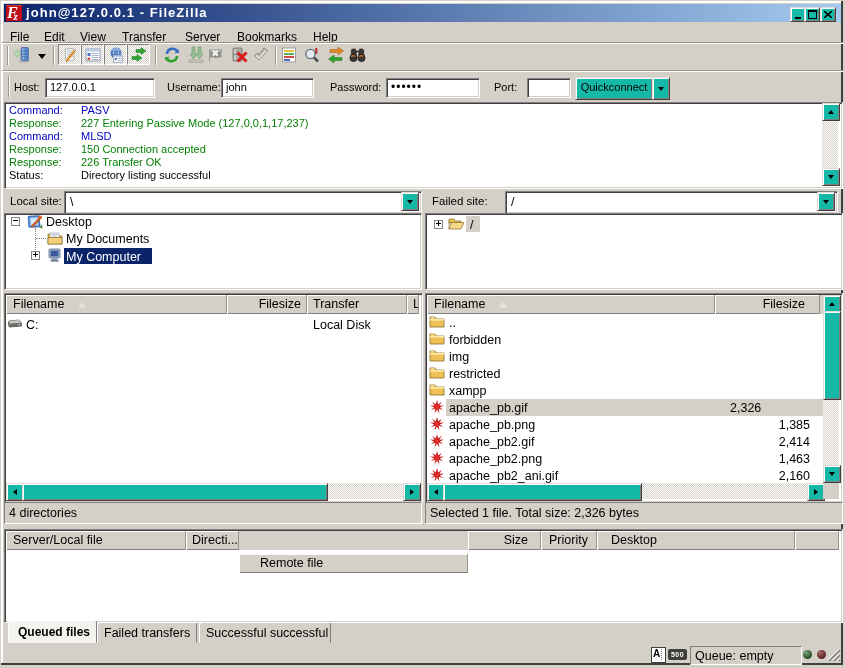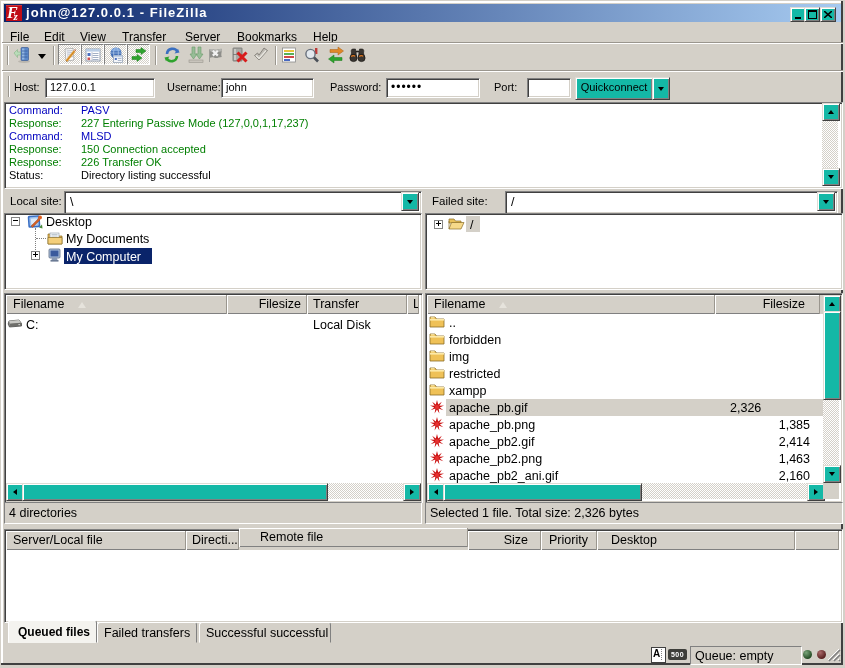--- a/index.html
+++ b/index.html
@@ -390,21 +390,21 @@
   </div>
 <div class="abs" style="left:823px;top:483px;width:16px;height:16px;background:#d4d0c8"></div>
 
 <div class="abs sunken1" style="left:425px;top:502px;width:416px;height:20px"></div>
 <div class="abs" style="left:430px;top:506px">Selected 1 file. Total size: 2,326 bytes</div>
 
 <div class="abs sunken" style="left:4px;top:529px;width:837px;height:92px"></div>
 <div class="abs" style="left:6px;top:531px;width:833px;height:19px;background:#d4d0c8"></div>
 <div class="abs hdr" style="left:6px;top:531px;width:180px;height:19px;padding-left:7px;box-sizing:border-box">Server/Local file</div>
 <div class="abs hdr" style="left:186px;top:531px;width:53px;height:19px;padding-left:6px;box-sizing:border-box">Directi...</div>
-<div class="abs hdr" style="left:239px;top:528px;width:229px;height:19px;padding-left:21px;box-sizing:border-box">Remote file</div>
+<div class="abs hdr" style="left:239px;top:554px;width:229px;height:19px;padding-left:21px;box-sizing:border-box">Remote file</div>
 <div class="abs hdr" style="left:468px;top:531px;width:73px;height:19px;text-align:right;padding-right:12px;box-sizing:border-box">Size</div>
 <div class="abs hdr" style="left:541px;top:531px;width:56px;height:19px;padding-left:8px;box-sizing:border-box">Priority</div>
 <div class="abs hdr" style="left:597px;top:531px;width:198px;height:19px;padding-left:14px;box-sizing:border-box">Desktop</div>
 <div class="abs hdr" style="left:795px;top:531px;width:44px;height:19px;box-sizing:border-box"></div>
 
 <div class="abs" style="left:8px;top:620px;width:87px;height:21px;background:#f4f3ef;border:1px solid;border-color:#fff #808080 #f4f3ef #fff;border-radius:3px 3px 0 0"></div>
 <div class="abs" style="left:18px;top:625px;font-weight:bold;font-size:12px">Queued files</div>
 <div class="abs" style="left:97px;top:622px;width:98px;height:19px;background:#d4d0c8;border:1px solid;border-color:#fff #808080 #d4d0c8 #fff;border-radius:3px 3px 0 0"></div>
 <div class="abs" style="left:104px;top:626px">Failed transfers</div>
 <div class="abs" style="left:199px;top:622px;width:130px;height:19px;background:#d4d0c8;border:1px solid;border-color:#fff #808080 #d4d0c8 #fff;border-radius:3px 3px 0 0"></div>

